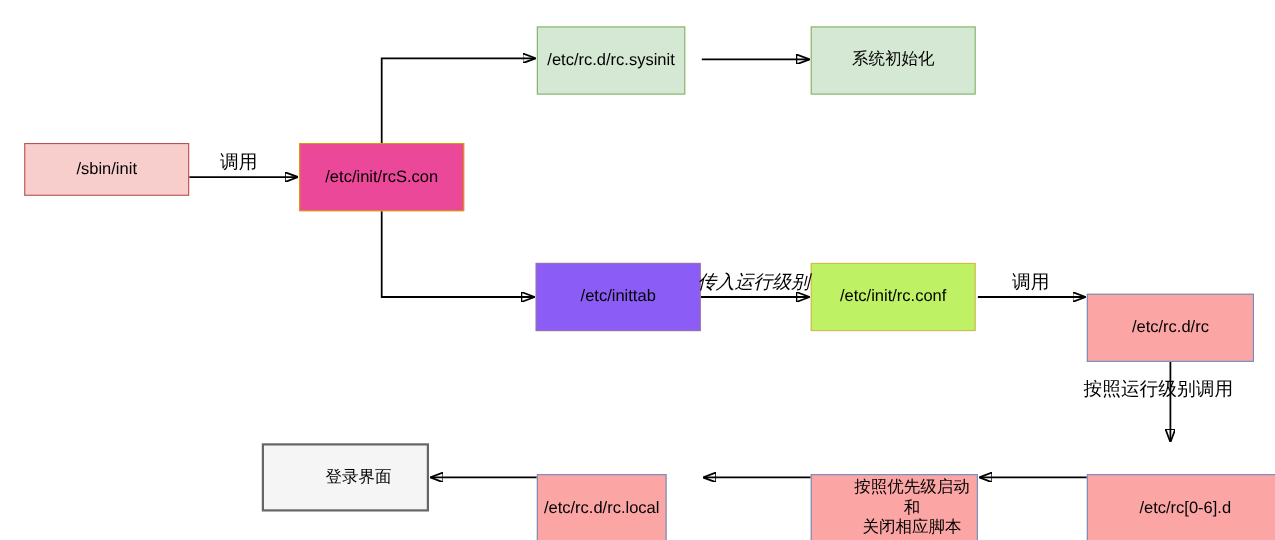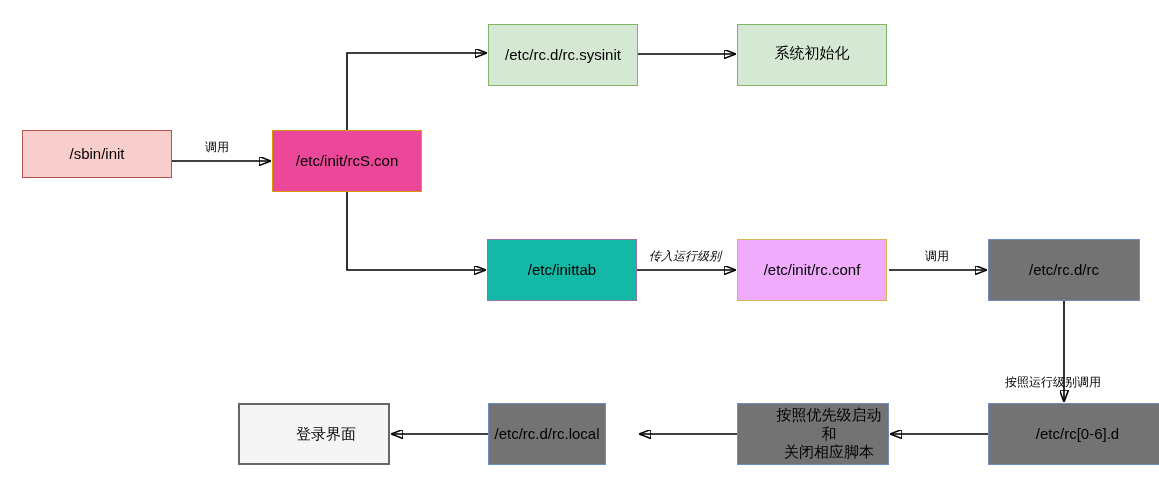--- a/index.html
+++ b/index.html
@@ -24,28 +24,28 @@
     display: flex; align-items: center; justify-content: center;
     text-align: center;
     font-size: 15px; color: #000000;
     border-style: solid; border-width: 1.5px;
     line-height: 1.25;
   }
   .node span { white-space: pre-line; }
   .c-red    { background: #f8cecc; border-color: #b85450; }
   .c-orange { background: #ec4899; border-color: #d79b00; }
   .c-green  { background: #d5e8d4; border-color: #82b366; }
-  .c-purple { background: #14b8a6; border-color: #9673a6; }
-  .c-yellow { background: #f0abfc; border-color: #d6b656; }
-  .c-blue   { background: #737373; border-color: #6c8ebf; }
+  .c-purple { background: #8b5cf6; border-color: #9673a6; }
+  .c-yellow { background: #bef264; border-color: #d6b656; }
+  .c-blue   { background: #fca5a5; border-color: #6c8ebf; margin-top: 28px; }
   .c-gray   { background: #f5f5f5; border-color: #666666; border-width: 2px; }
   .edge-label {
     position: absolute;
     transform: translate(-50%, -50%);
-    font-size: 12px; color: #000000;
+    font-size: 17px; color: #000000;
     white-space: nowrap;
   }
 </style>
 </head>
 <body>
 
 <div class="canvas">
 
   <svg class="edges-layer" width="1159" height="491" viewBox="0 0 1159 491" xmlns="http://www.w3.org/2000/svg">
     <defs>
@@ -64,21 +64,21 @@
     <path d="M737,434 L640,434" marker-end="url(#arr)"></path>
     <path d="M488,434 L392,434" marker-end="url(#arr)"></path>
   </svg>
 
   <div class="node c-red" style="left:22px;  top:130px; width:150px; height:48px;">
       <span>/sbin/init</span>
     </div>
   <div class="node c-orange" style="left:272px; top:130px; width:150px; height:62px;">
       <span>/etc/init/rcS.con</span>
     </div>
-  <div class="node c-green" style="left:488px; top:24px;  width:150px; height:62px;">
+  <div class="node c-green" style="left:488px; top:24px;  width:135px; height:62px;">
       <span>/etc/rc.d/rc.sysinit</span>
     </div>
   <div class="node c-green" style="left:737px; top:24px;  width:150px; height:62px;font-family:Liberation Mono, monospace;">
       <span>系统初始化</span>
     </div>
   <div class="node c-purple" style="left:487px; top:239px; width:150px; height:62px;">
       <span>/etc/inittab</span>
     </div>
   <div class="node c-yellow" style="left:737px; top:239px; width:150px; height:62px;">
       <span>/etc/init/rc.conf</span>
@@ -96,15 +96,15 @@
   <div class="node c-blue" style="left:488px; top:403px; width:118px; height:62px;">
       <span>/etc/rc.d/rc.local</span>
     </div>
   <div class="node c-gray" style="left:238px; top:403px; width:152px; height:62px;padding-left:24px;">
       <span>登录界面</span>
     </div>
 
   <div class="edge-label" style="left:217px;  top:147px;">调用</div>
   <div class="edge-label" style="left:685px;  top:256px;font-style:italic;">传入运行级别</div>
   <div class="edge-label" style="left:937px;  top:256px;">调用</div>
-  <div class="edge-label" style="left:1053px; top:354px;margin-top:28px;">按照运行级别调用</div>
+  <div class="edge-label" style="left:1053px; top:354px;">按照运行级别调用</div>
 
 </div>
 
 </body></html>

